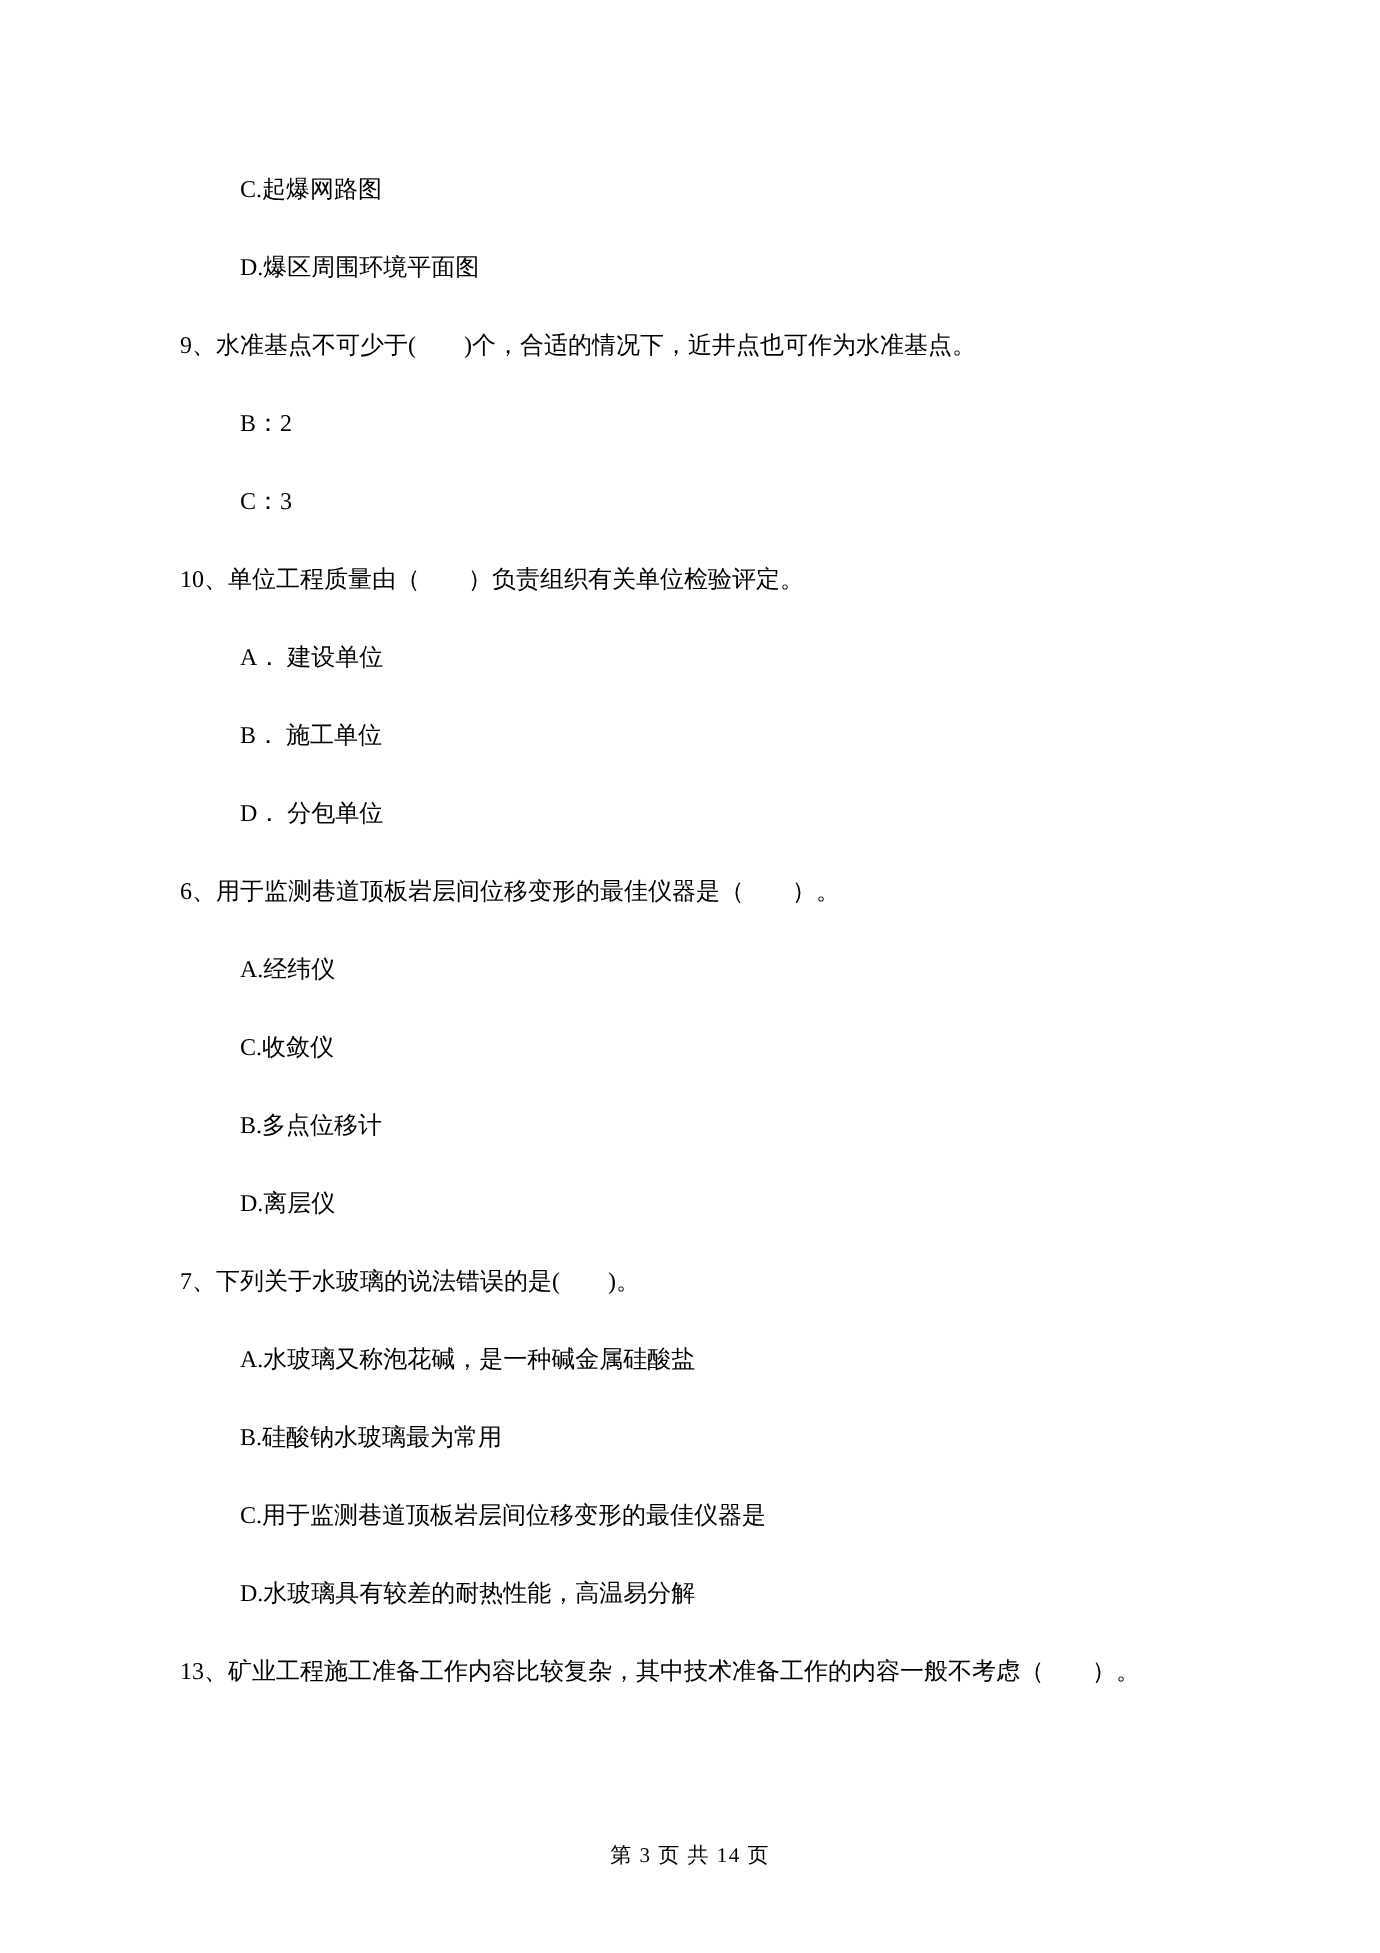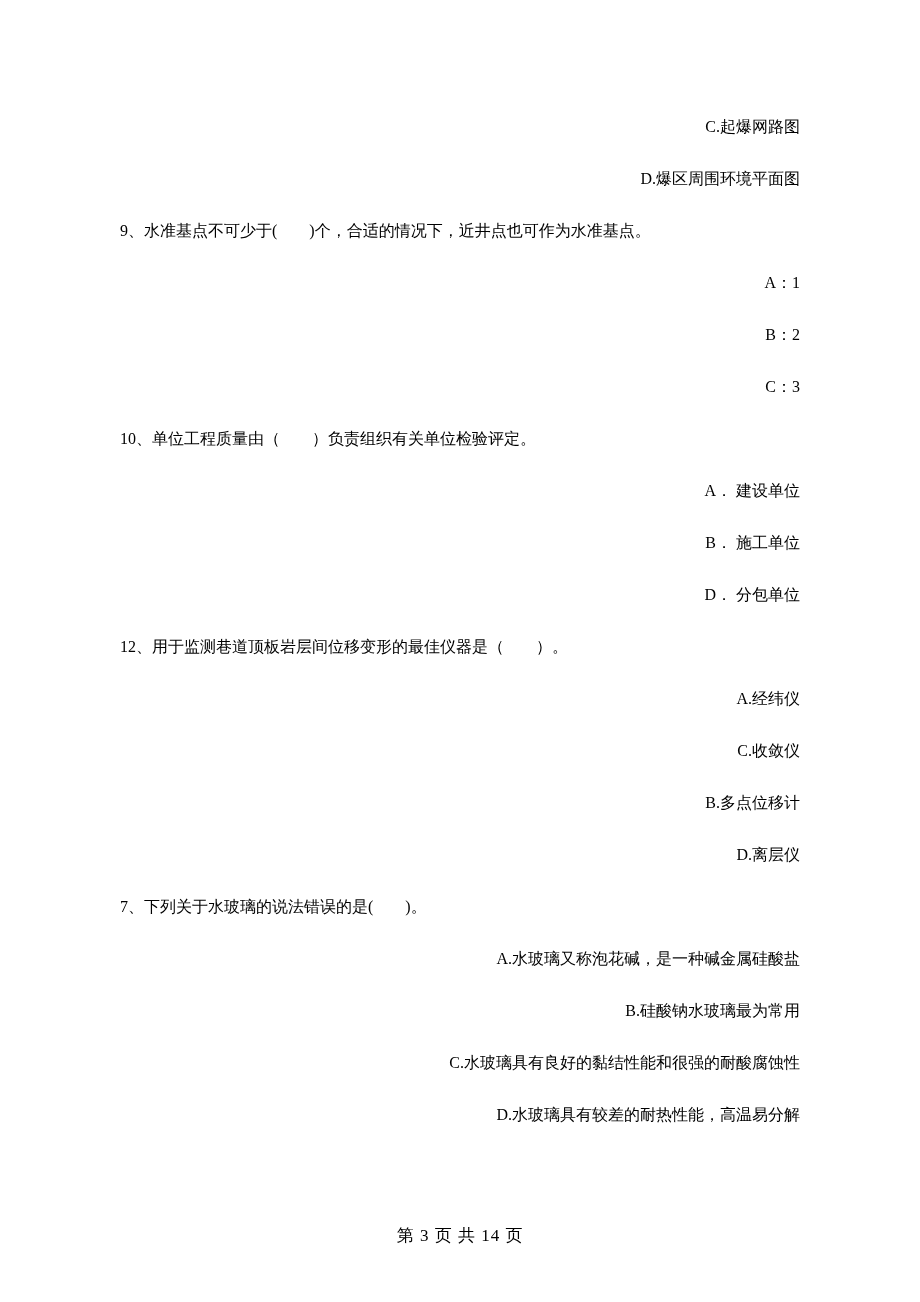--- a/index.html
+++ b/index.html
@@ -12,61 +12,60 @@
     color: #000;
     position: relative;
     line-height: 1.5;
   }
   .page {
     padding: 115px 120px 0 120px;
   }
   .option {
     padding-left: 40px;
     margin-bottom: 28px;
-    text-align: right;
   }
   .question {
     margin-bottom: 28px;
   }
   .footer {
     position: absolute;
     bottom: 54px;
     left: 0;
     width: 100%;
     text-align: center;
-    font-size: 17px;
+    font-size: 14px;
     letter-spacing: 1px;
   }
 </style>
 </head>
 <body>
 
 <div class="page">
 
   <div class="option">C.起爆网路图</div>
   <div class="option">D.爆区周围环境平面图</div>
 
   <div class="question">9、水准基点不可少于(　　)个，合适的情况下，近井点也可作为水准基点。</div>
-  <div class="option">A：1</div>
   <div class="option">B：2</div>
   <div class="option">C：3</div>
 
   <div class="question">10、单位工程质量由（　　）负责组织有关单位检验评定。</div>
   <div class="option">A． 建设单位</div>
   <div class="option">B． 施工单位</div>
   <div class="option">D． 分包单位</div>
 
-  <div class="question">12、用于监测巷道顶板岩层间位移变形的最佳仪器是（　　）。</div>
+  <div class="question">6、用于监测巷道顶板岩层间位移变形的最佳仪器是（　　）。</div>
   <div class="option">A.经纬仪</div>
   <div class="option">C.收敛仪</div>
   <div class="option">B.多点位移计</div>
   <div class="option">D.离层仪</div>
 
   <div class="question">7、下列关于水玻璃的说法错误的是(　　)。</div>
   <div class="option">A.水玻璃又称泡花碱，是一种碱金属硅酸盐</div>
   <div class="option">B.硅酸钠水玻璃最为常用</div>
-  <div class="option">C.水玻璃具有良好的黏结性能和很强的耐酸腐蚀性</div>
+  <div class="option">C.用于监测巷道顶板岩层间位移变形的最佳仪器是</div>
   <div class="option">D.水玻璃具有较差的耐热性能，高温易分解</div>
 
+  <div class="question">13、矿业工程施工准备工作内容比较复杂，其中技术准备工作的内容一般不考虑（　　）。</div>
 
 </div>
 
 <div class="footer">第 3 页 共 14 页</div>
 
 </body></html>

